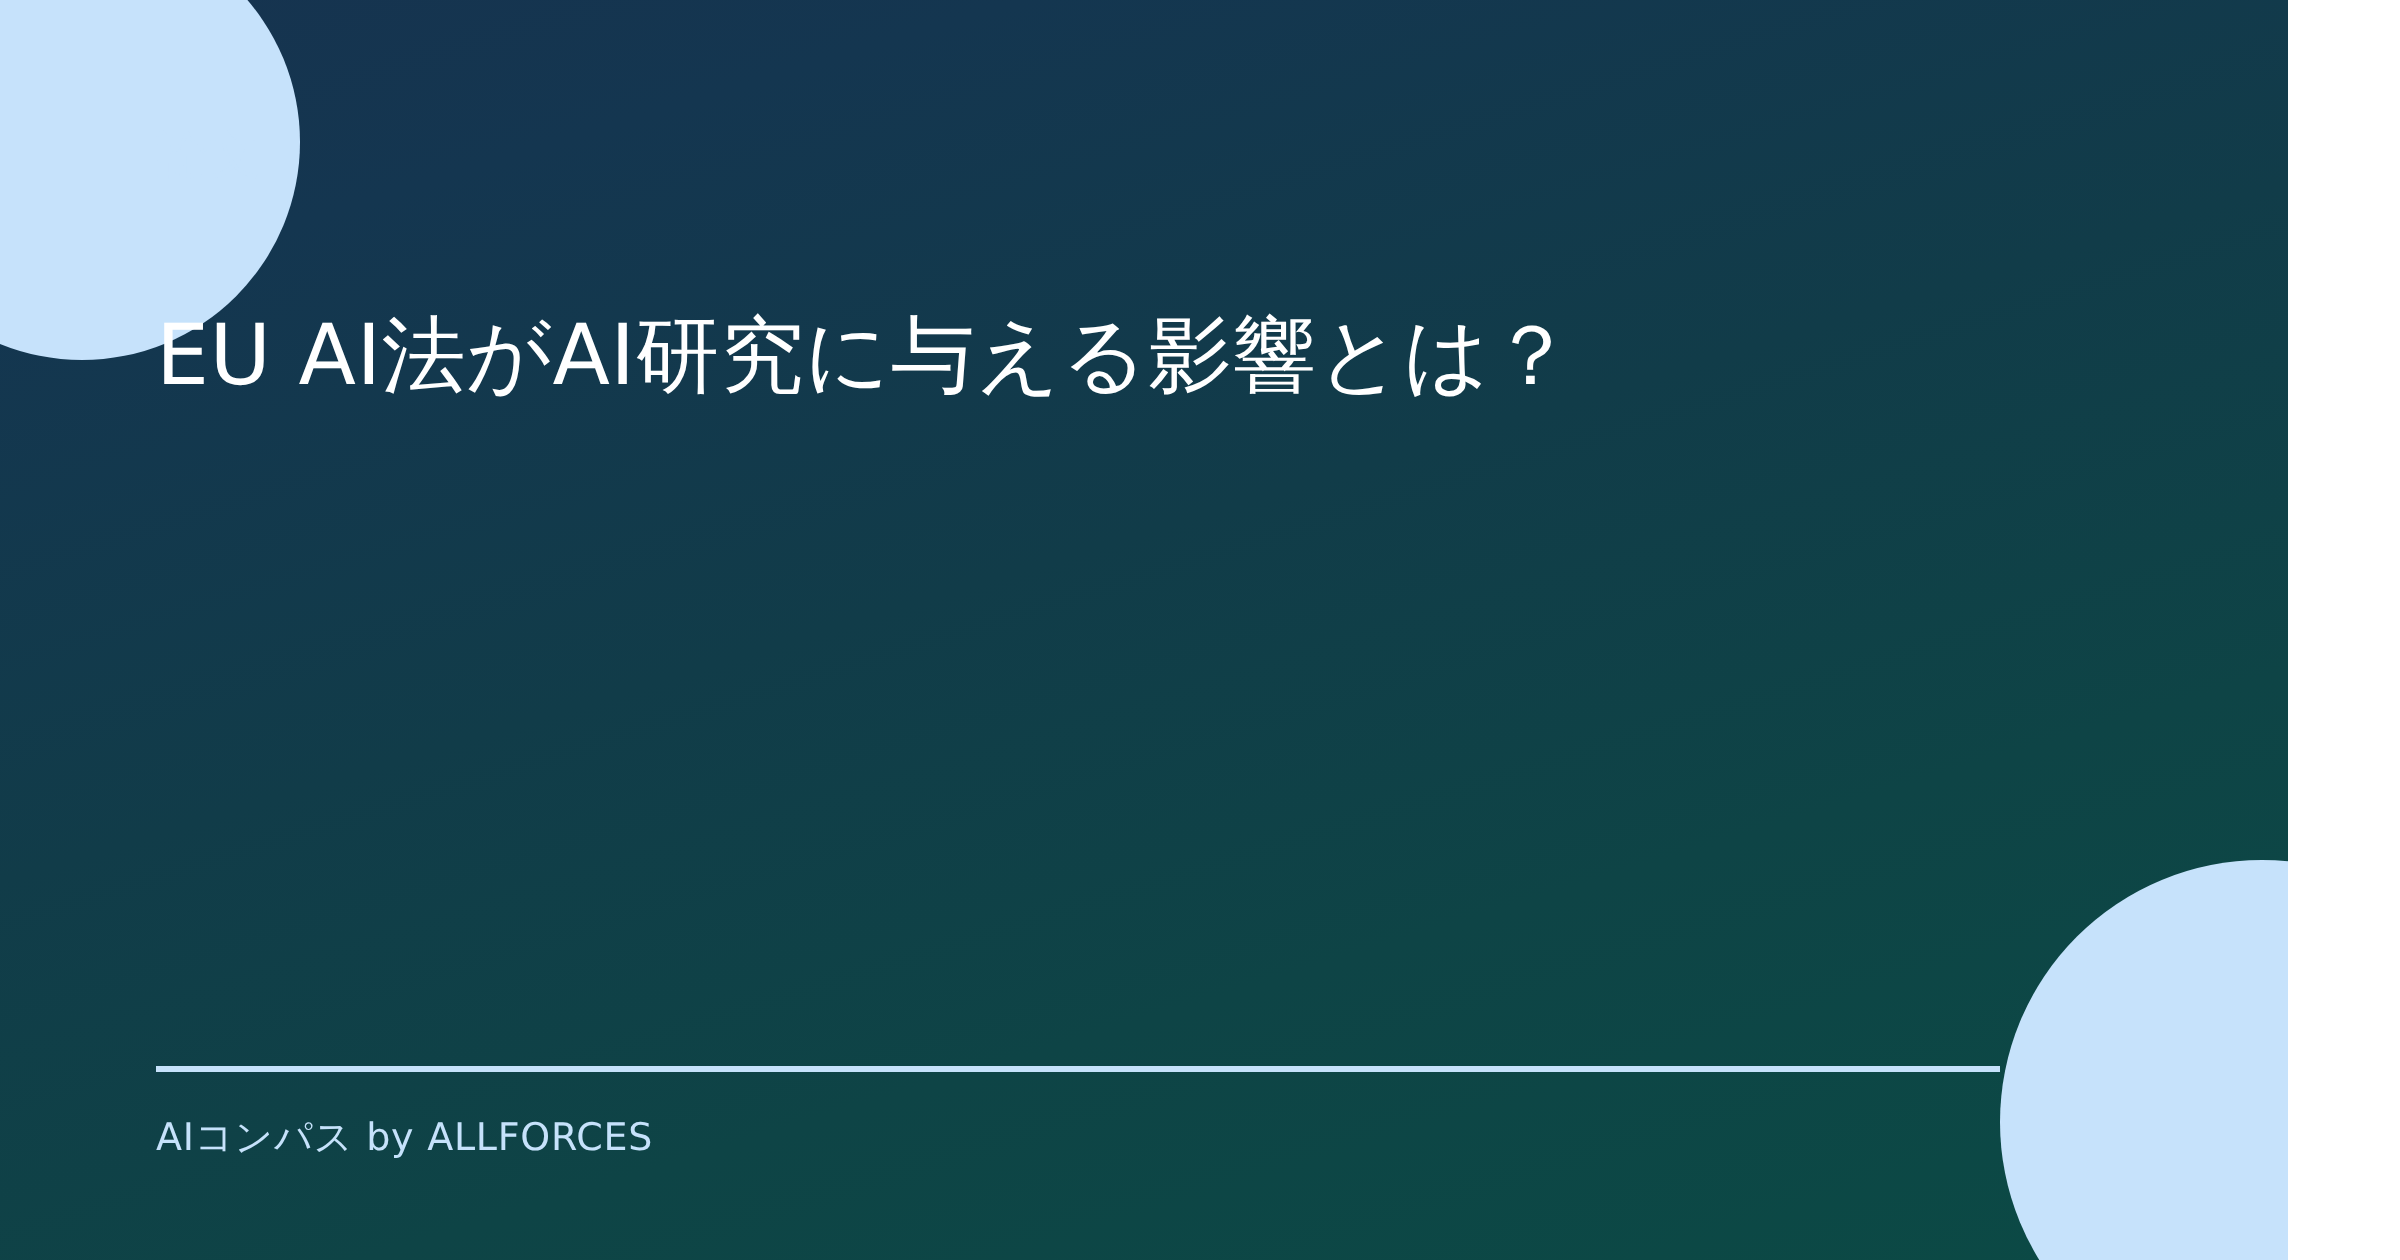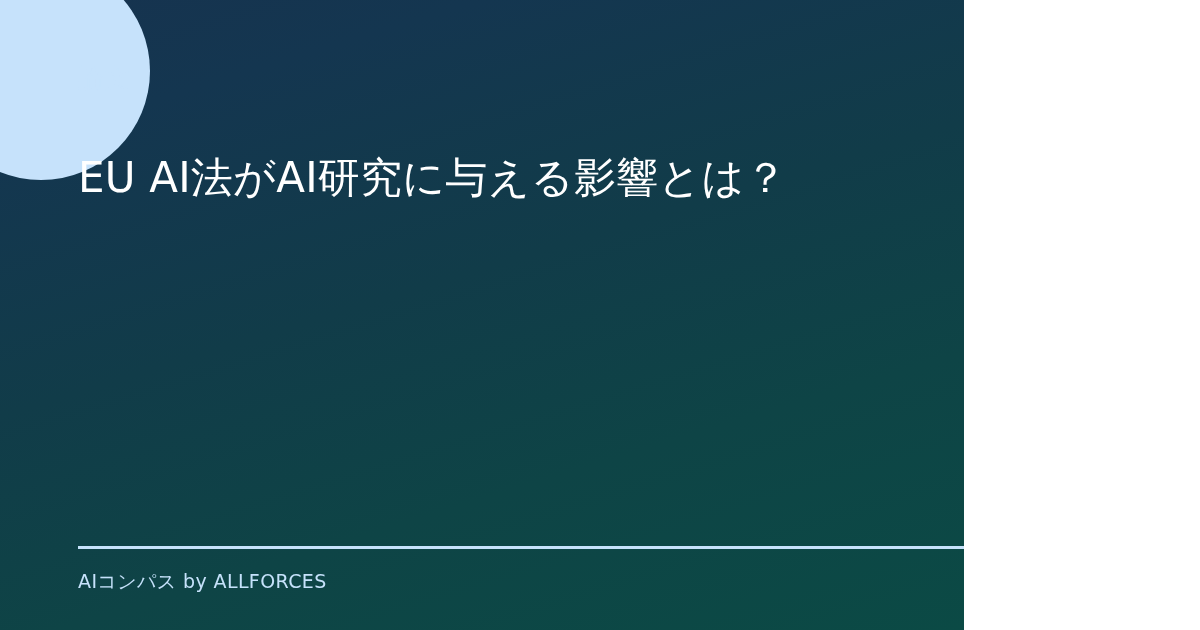--- a/index.html
+++ b/index.html
@@ -9,21 +9,21 @@
   }
   body {
     width: 1200px;
     height: 630px;
     overflow: hidden;
     font-family: "DejaVu Sans", "Liberation Sans", sans-serif;
   }
 
   .og-card {
     position: relative;
-    width: 964px;
+    width: 1144px;
     height: 630px;
     overflow: hidden;
     background: linear-gradient(163deg,
                 #16334f 0%,
                 #143650 16%,
                 #113c49 45%,
                 #0e4446 70%,
                 #0b4a45 100%);
   }
 
@@ -82,21 +82,21 @@
     letter-spacing: 0.005em;
   }
   .title-line {
     display: block;
     white-space: nowrap;
   }
 
   .footer {
     position: absolute;
     left: 78px;
-    bottom: 35px;
+    bottom: 48px;
     width: 922px;
   }
   .footer-rule {
     width: 100%;
     height: 3px;
     background: #c6e2fb;
   }
   .footer-brand {
     margin-top: 20px;
     color: #c6e2fb;

